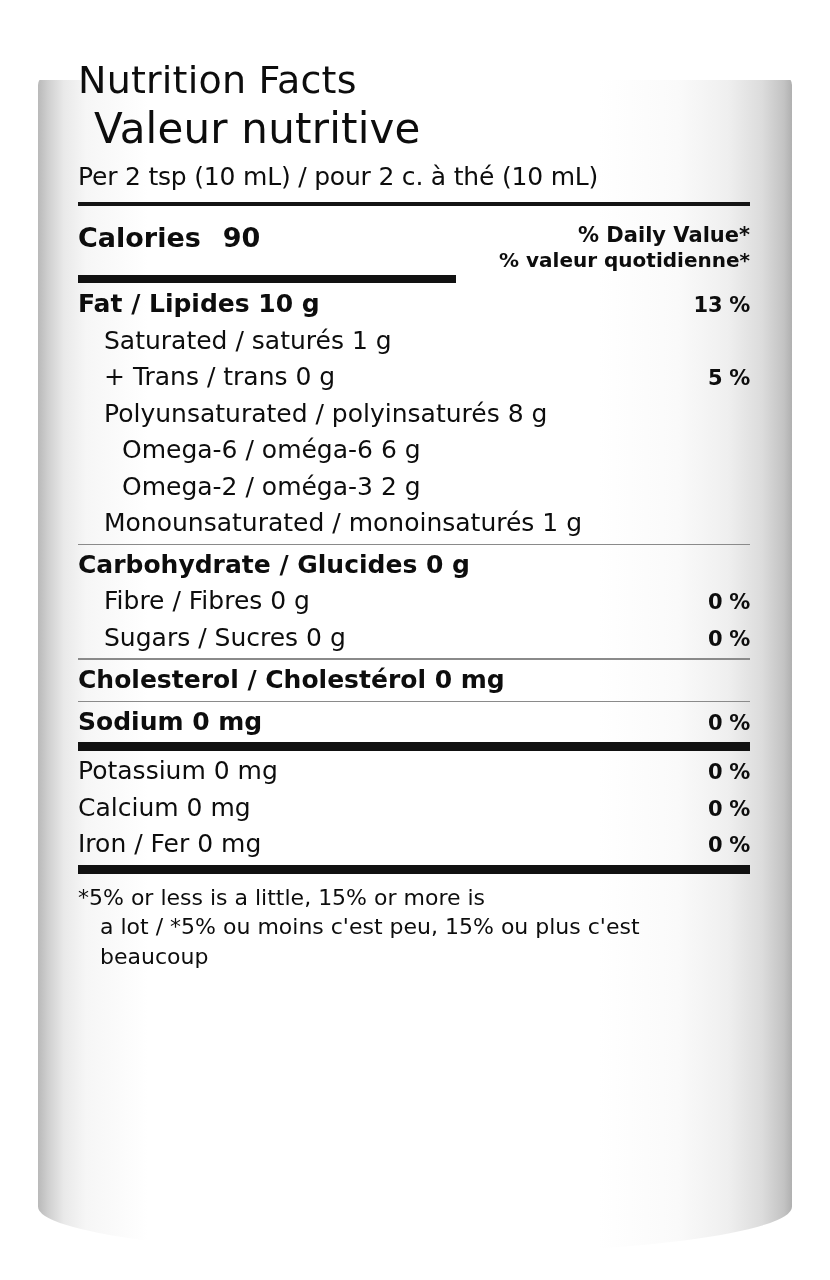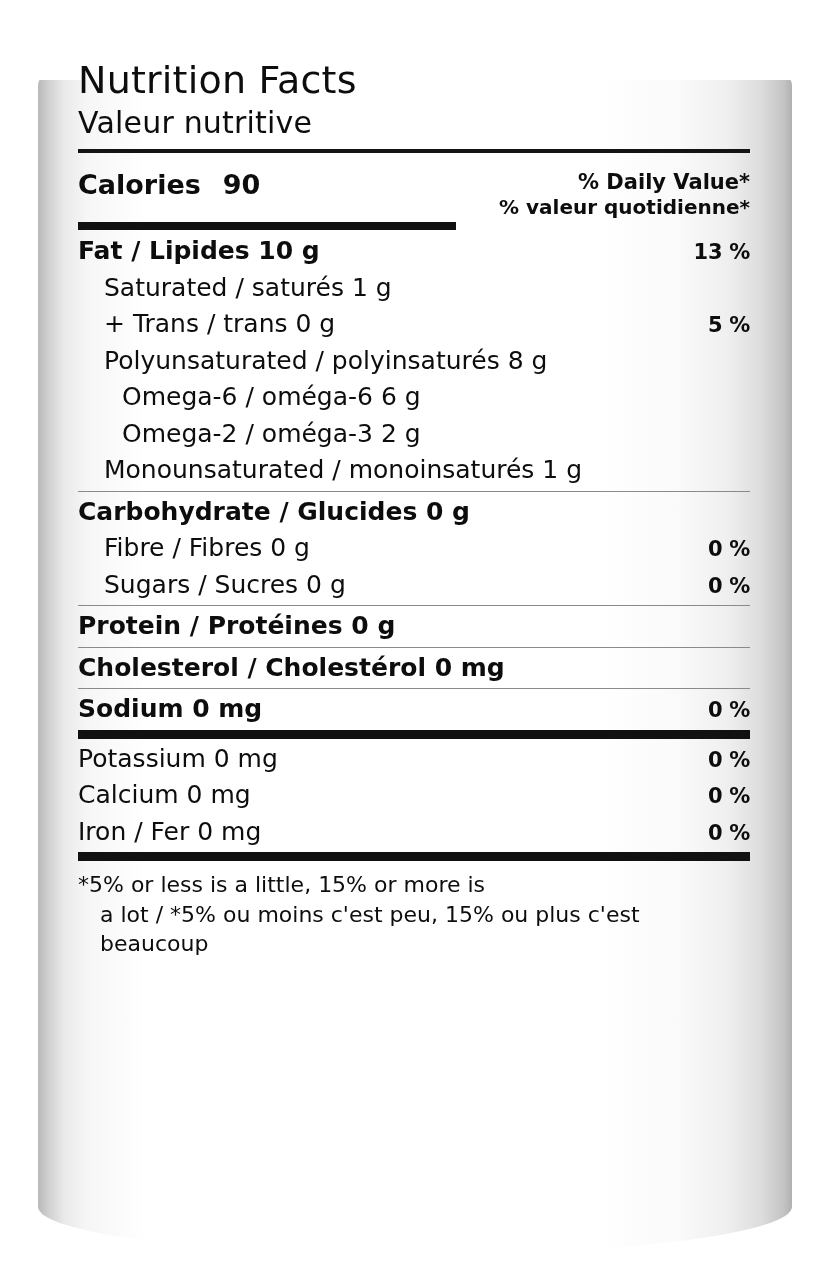--- a/index.html
+++ b/index.html
@@ -71,25 +71,25 @@
   }
 
   .title-en {
     font-size: 38px;
     font-weight: 400;
     letter-spacing: 0.2px;
     line-height: 1.1;
     margin: 0 0 4px 0;
   }
   .title-fr {
-    font-size: 30px;
+    font-size: 42px;
     font-weight: 400;
     letter-spacing: 0.2px;
     line-height: 1.1;
-    margin: 0 0 10px 0;
+    margin: 0 0 10px 16px;
   }
   .serving {
     font-size: 25px;
     line-height: 1.2;
     margin: 0 0 10px 0;
     letter-spacing: -0.2px;
   }
   .rule-med   { border-top: 4px solid #141414; margin: 0; }
   .rule-thick { border-top: 9px solid #111111; margin: 0; }
   .rule-hair  { border-top: 1.5px solid #8a8a8a; margin: 0; }
@@ -160,20 +160,21 @@
 
   <div class="label-body"></div>
   <div class="curve-top"></div>
   <div class="curve-top-mask"></div>
   <div class="curve-bottom-mask"></div>
 
   <div class="content">
 
     <div class="title-en">Nutrition Facts</div>
     <div class="title-fr">Valeur nutritive</div>
+    <div class="serving">Per 2 tsp (10 mL) / pour 2 c. à thé (10 mL)</div>
 
     <div class="rule-med"></div>
 
     <div class="cal-row">
       <div class="cal-left">
         <span>Calories</span><span class="cal-num">90</span>
       </div>
       <div class="dv-head">
         <div>% Daily Value*</div>
         <div class="dv-fr">% valeur quotidienne*</div>
@@ -227,26 +228,20 @@
         <span class="pct">0 %</span>
       </div>
       <div class="nrow">
         <span class="lbl ind1">Sugars / Sucres 0 g</span>
         <span class="pct">0 %</span>
       </div>
     </div>
 
     <div class="rule-hair"></div>
 
-    <div class="section">
-      <div class="nrow">
-        <span class="lbl bold">Protein / Protéines 0 g</span>
-        <span class="pct"></span>
-      </div>
-    </div>
 
     <div class="rule-hair"></div>
 
     <div class="section">
       <div class="nrow">
         <span class="lbl bold">Cholesterol / Cholestérol 0 mg</span>
         <span class="pct"></span>
       </div>
     </div>
 

